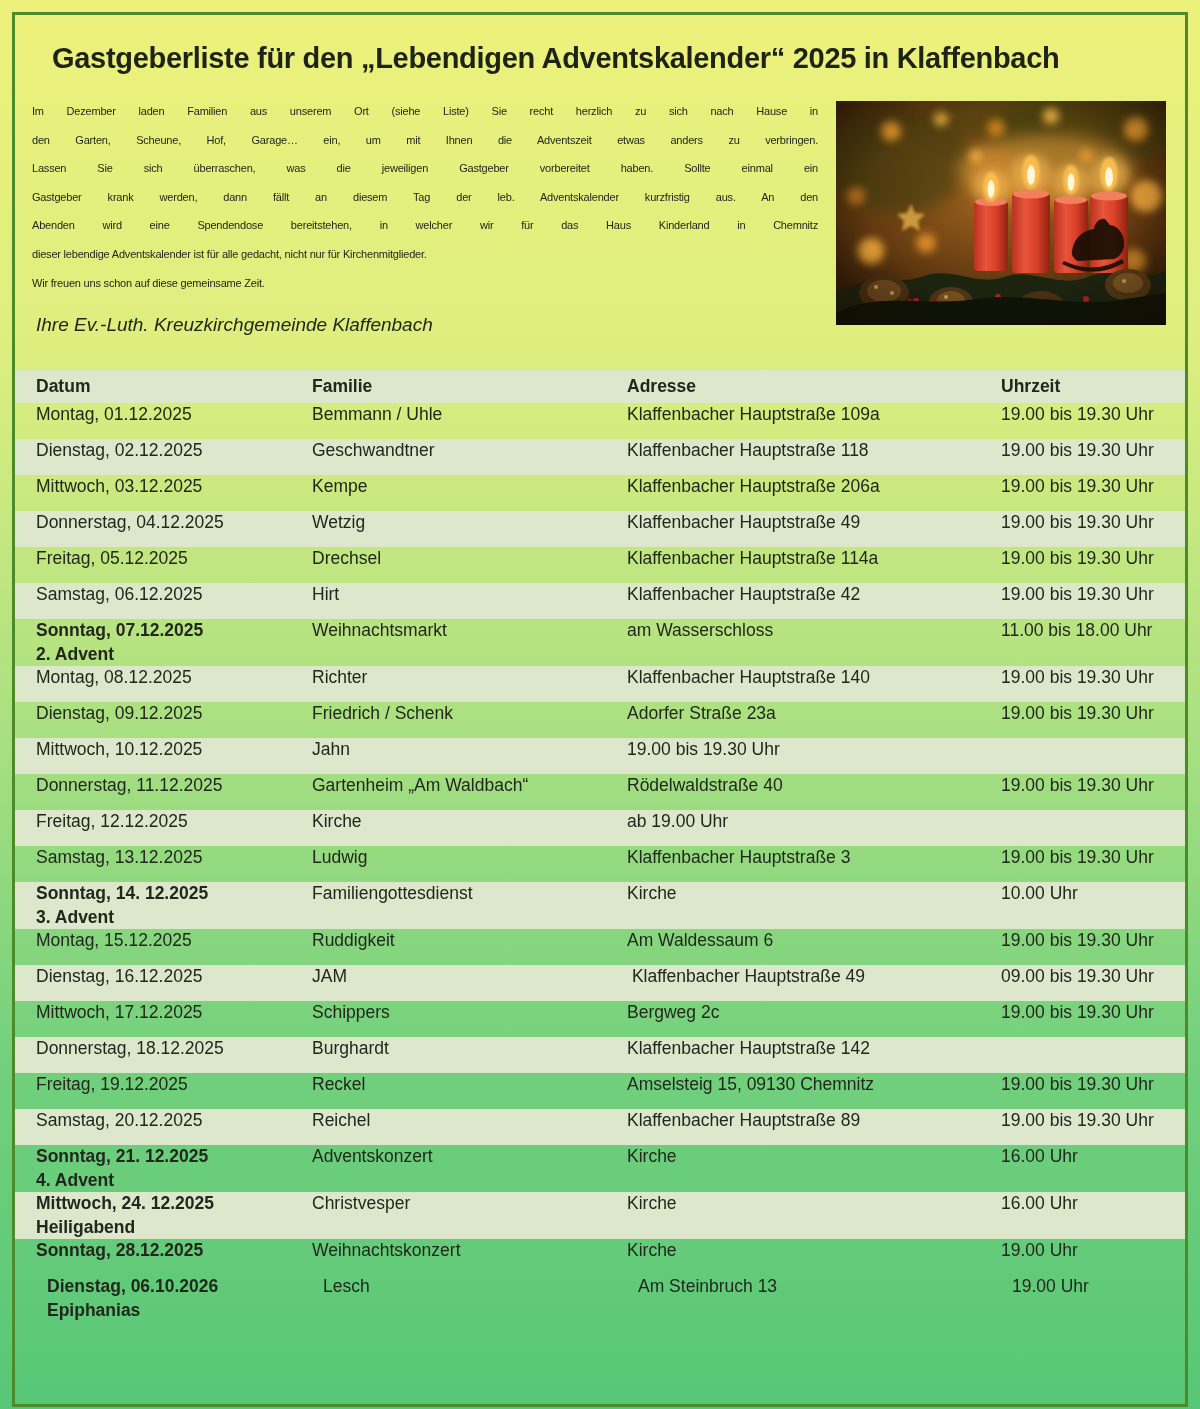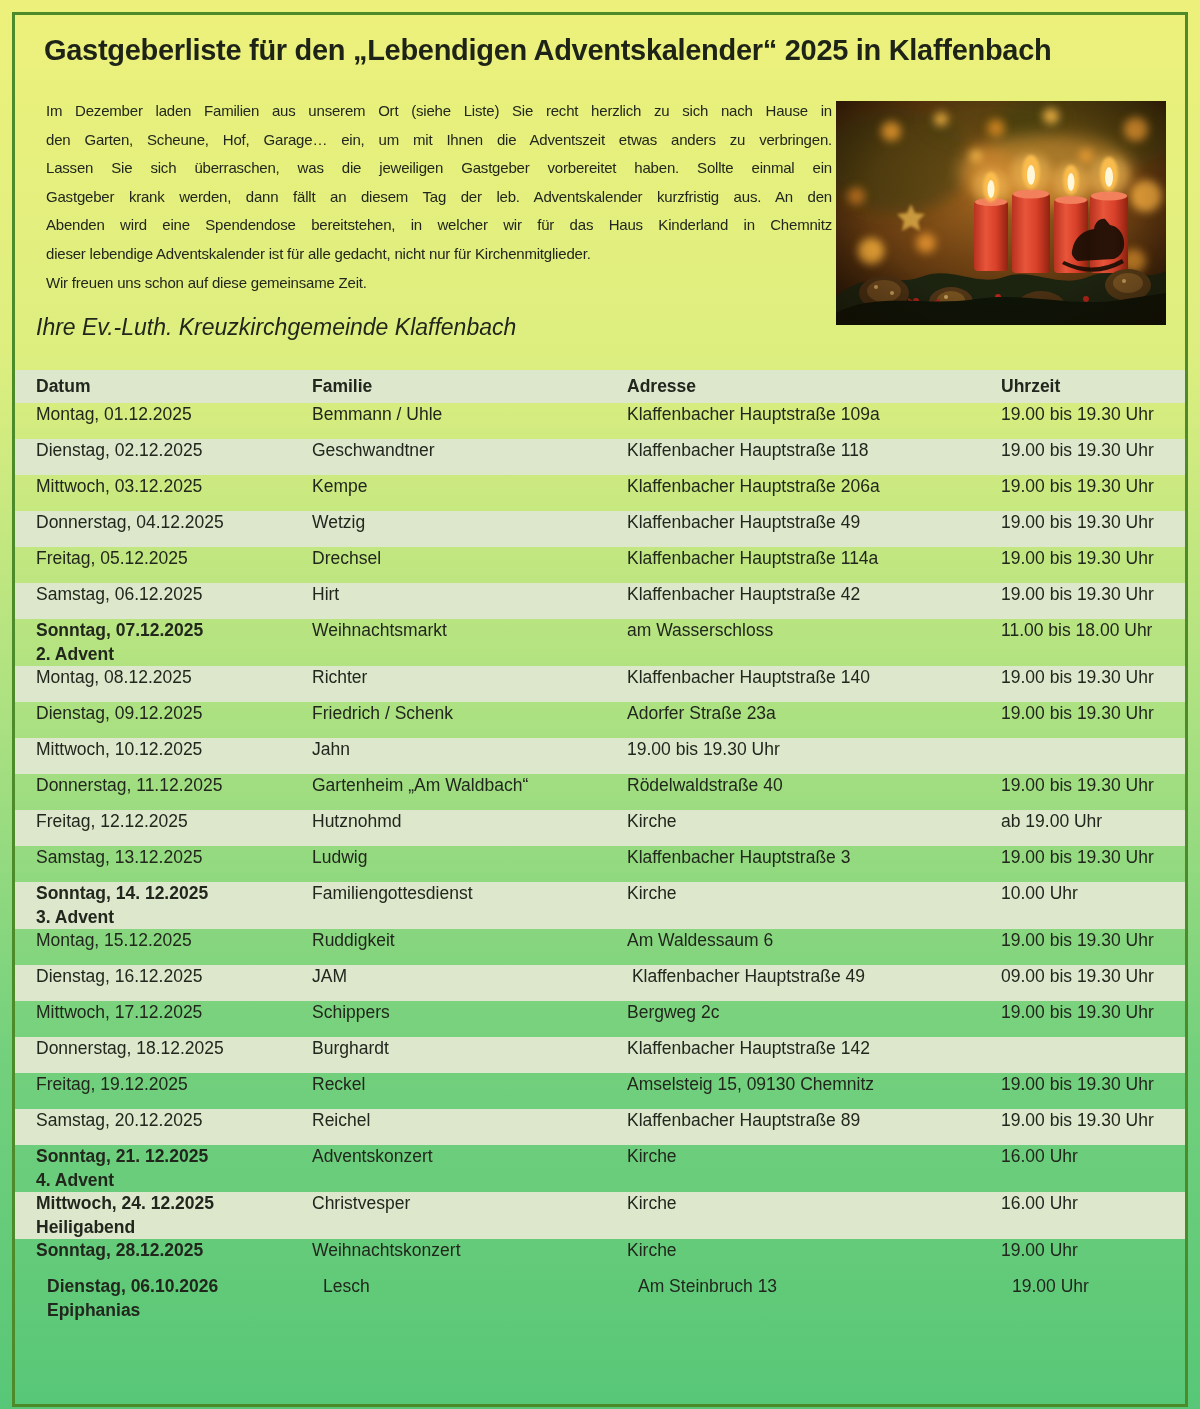--- a/index.html
+++ b/index.html
@@ -9,31 +9,31 @@
     color:var(--text,#22271d);
     background:linear-gradient(180deg,
       var(--bg-top,#edf17b) 0%, #ddee7f 25%, #a9e081 52%, #73d07d 75%,
       var(--bg-bottom,#57c777) 100%);
   }
   .frame{
     position:absolute;left:12px;right:12px;top:12px;bottom:2px;
     border:3px solid var(--border-green,#4d8a2a);pointer-events:none;
   }
   .title{
-    position:absolute;left:36px;top:26px;margin:8px;
+    position:absolute;left:36px;top:26px;margin:16px;
     font-size:29px;font-weight:bold;letter-spacing:-0.3px;color:#1d2317;
     white-space:nowrap;
   }
   .intro{
-    position:absolute;left:46px;top:97px;width:786px;
-    font-size:15px;line-height:28.6px;letter-spacing:-0.2px;color:#22271d;
+    position:absolute;left:32px;top:97px;width:786px;
+    font-size:11px;line-height:28.6px;letter-spacing:-0.2px;color:#22271d;
   }
   .intro .line.j{text-align:justify;text-align-last:justify;}
   .signature{
-    position:absolute;left:36px;top:314px;font-size:23px;font-style:italic;color:#22271d;
+    position:absolute;left:36px;top:314px;font-size:19px;font-style:italic;color:#22271d;
   }
   .photo{position:absolute;left:836px;top:101px;width:330px;height:224px;}
   .photo svg{display:block;}
   .table{position:absolute;left:15px;top:358px;width:1170px;font-size:17.5px;}
   .thead-row,.trow{
     display:grid;grid-template-columns:297px 315px 374px 1fr;box-sizing:border-box;
   }
   .thead-row{height:33px;align-items:center;font-weight:bold;background:var(--row-light,#dce7cc);margin-top:12px;}
   .trow{padding:0 0;min-height:36px;line-height:23.5px;}
   .trow:nth-child(even){background:var(--row-light,#dce7cc);}
@@ -230,21 +230,20 @@
           <div class="cell c3">19.00 bis 19.30 Uhr</div>
         </div>
         <div class="trow">
           <div class="cell c0"><div>Donnerstag, 11.12.2025</div></div>
           <div class="cell c1">Gartenheim „Am Waldbach“</div>
           <div class="cell c2">Rödelwaldstraße 40</div>
           <div class="cell c3">19.00 bis 19.30 Uhr</div>
         </div>
         <div class="trow">
           <div class="cell c0"><div>Freitag, 12.12.2025</div></div>
-          <div class="cell c1">Hutznohmd</div>
           <div class="cell c2">Kirche</div>
           <div class="cell c3">ab 19.00 Uhr</div>
         </div>
         <div class="trow">
           <div class="cell c0"><div>Samstag, 13.12.2025</div></div>
           <div class="cell c1">Ludwig</div>
           <div class="cell c2">Klaffenbacher Hauptstraße 3</div>
           <div class="cell c3">19.00 bis 19.30 Uhr</div>
         </div>
         <div class="trow emph">

